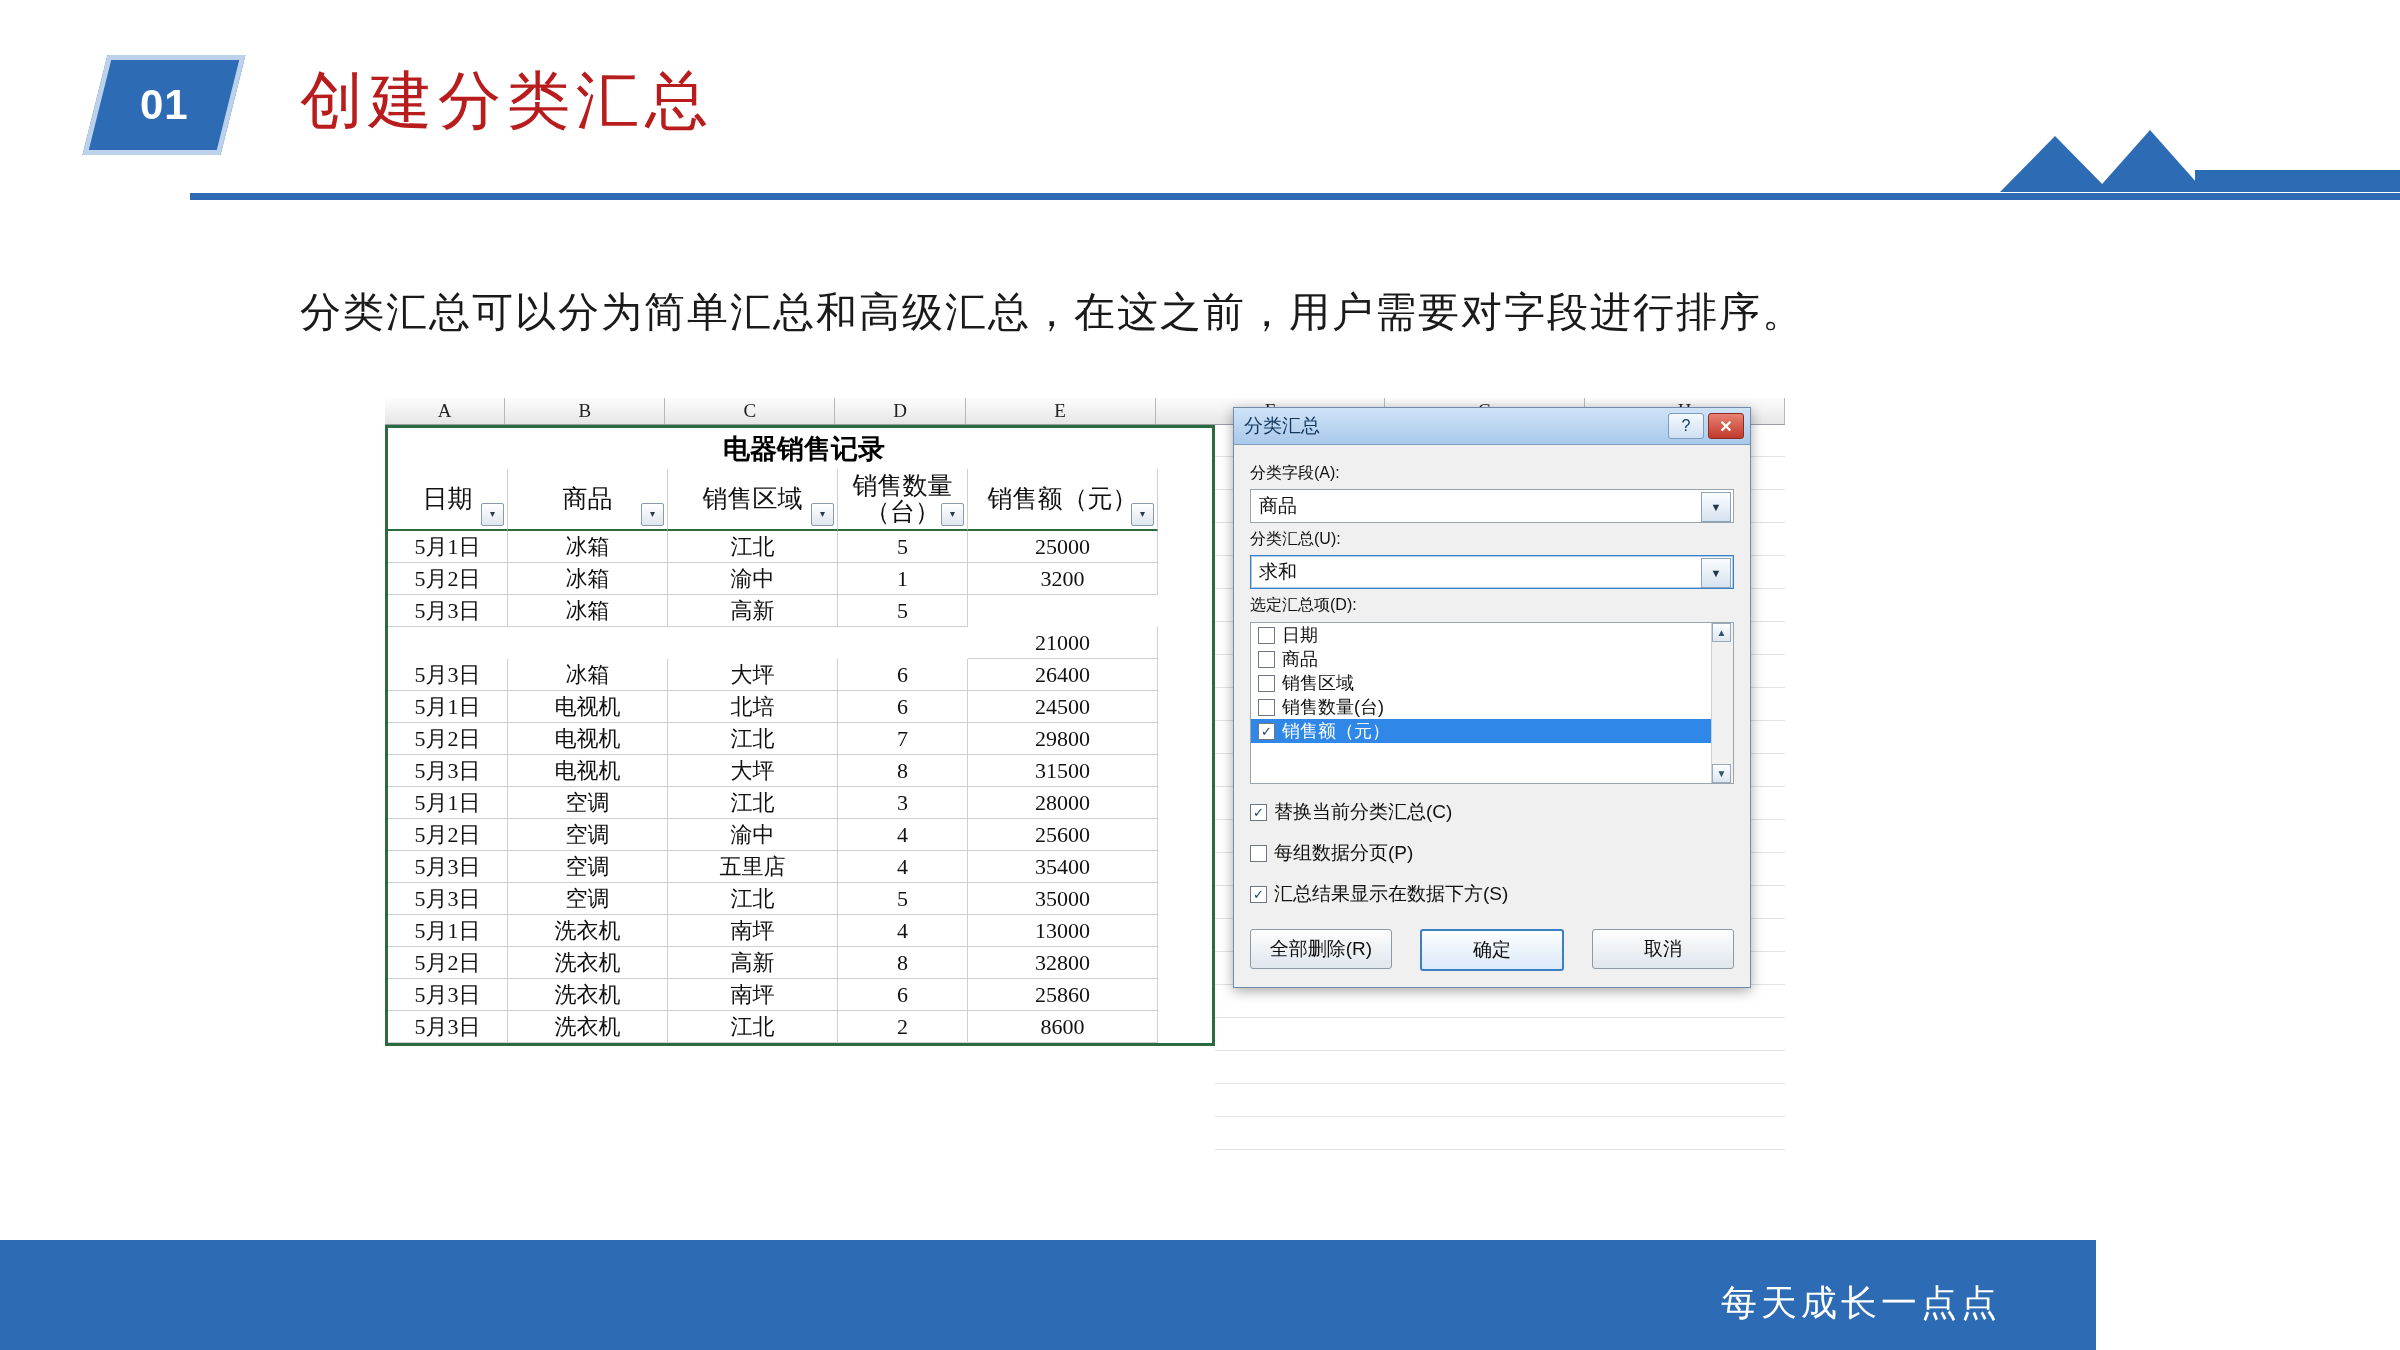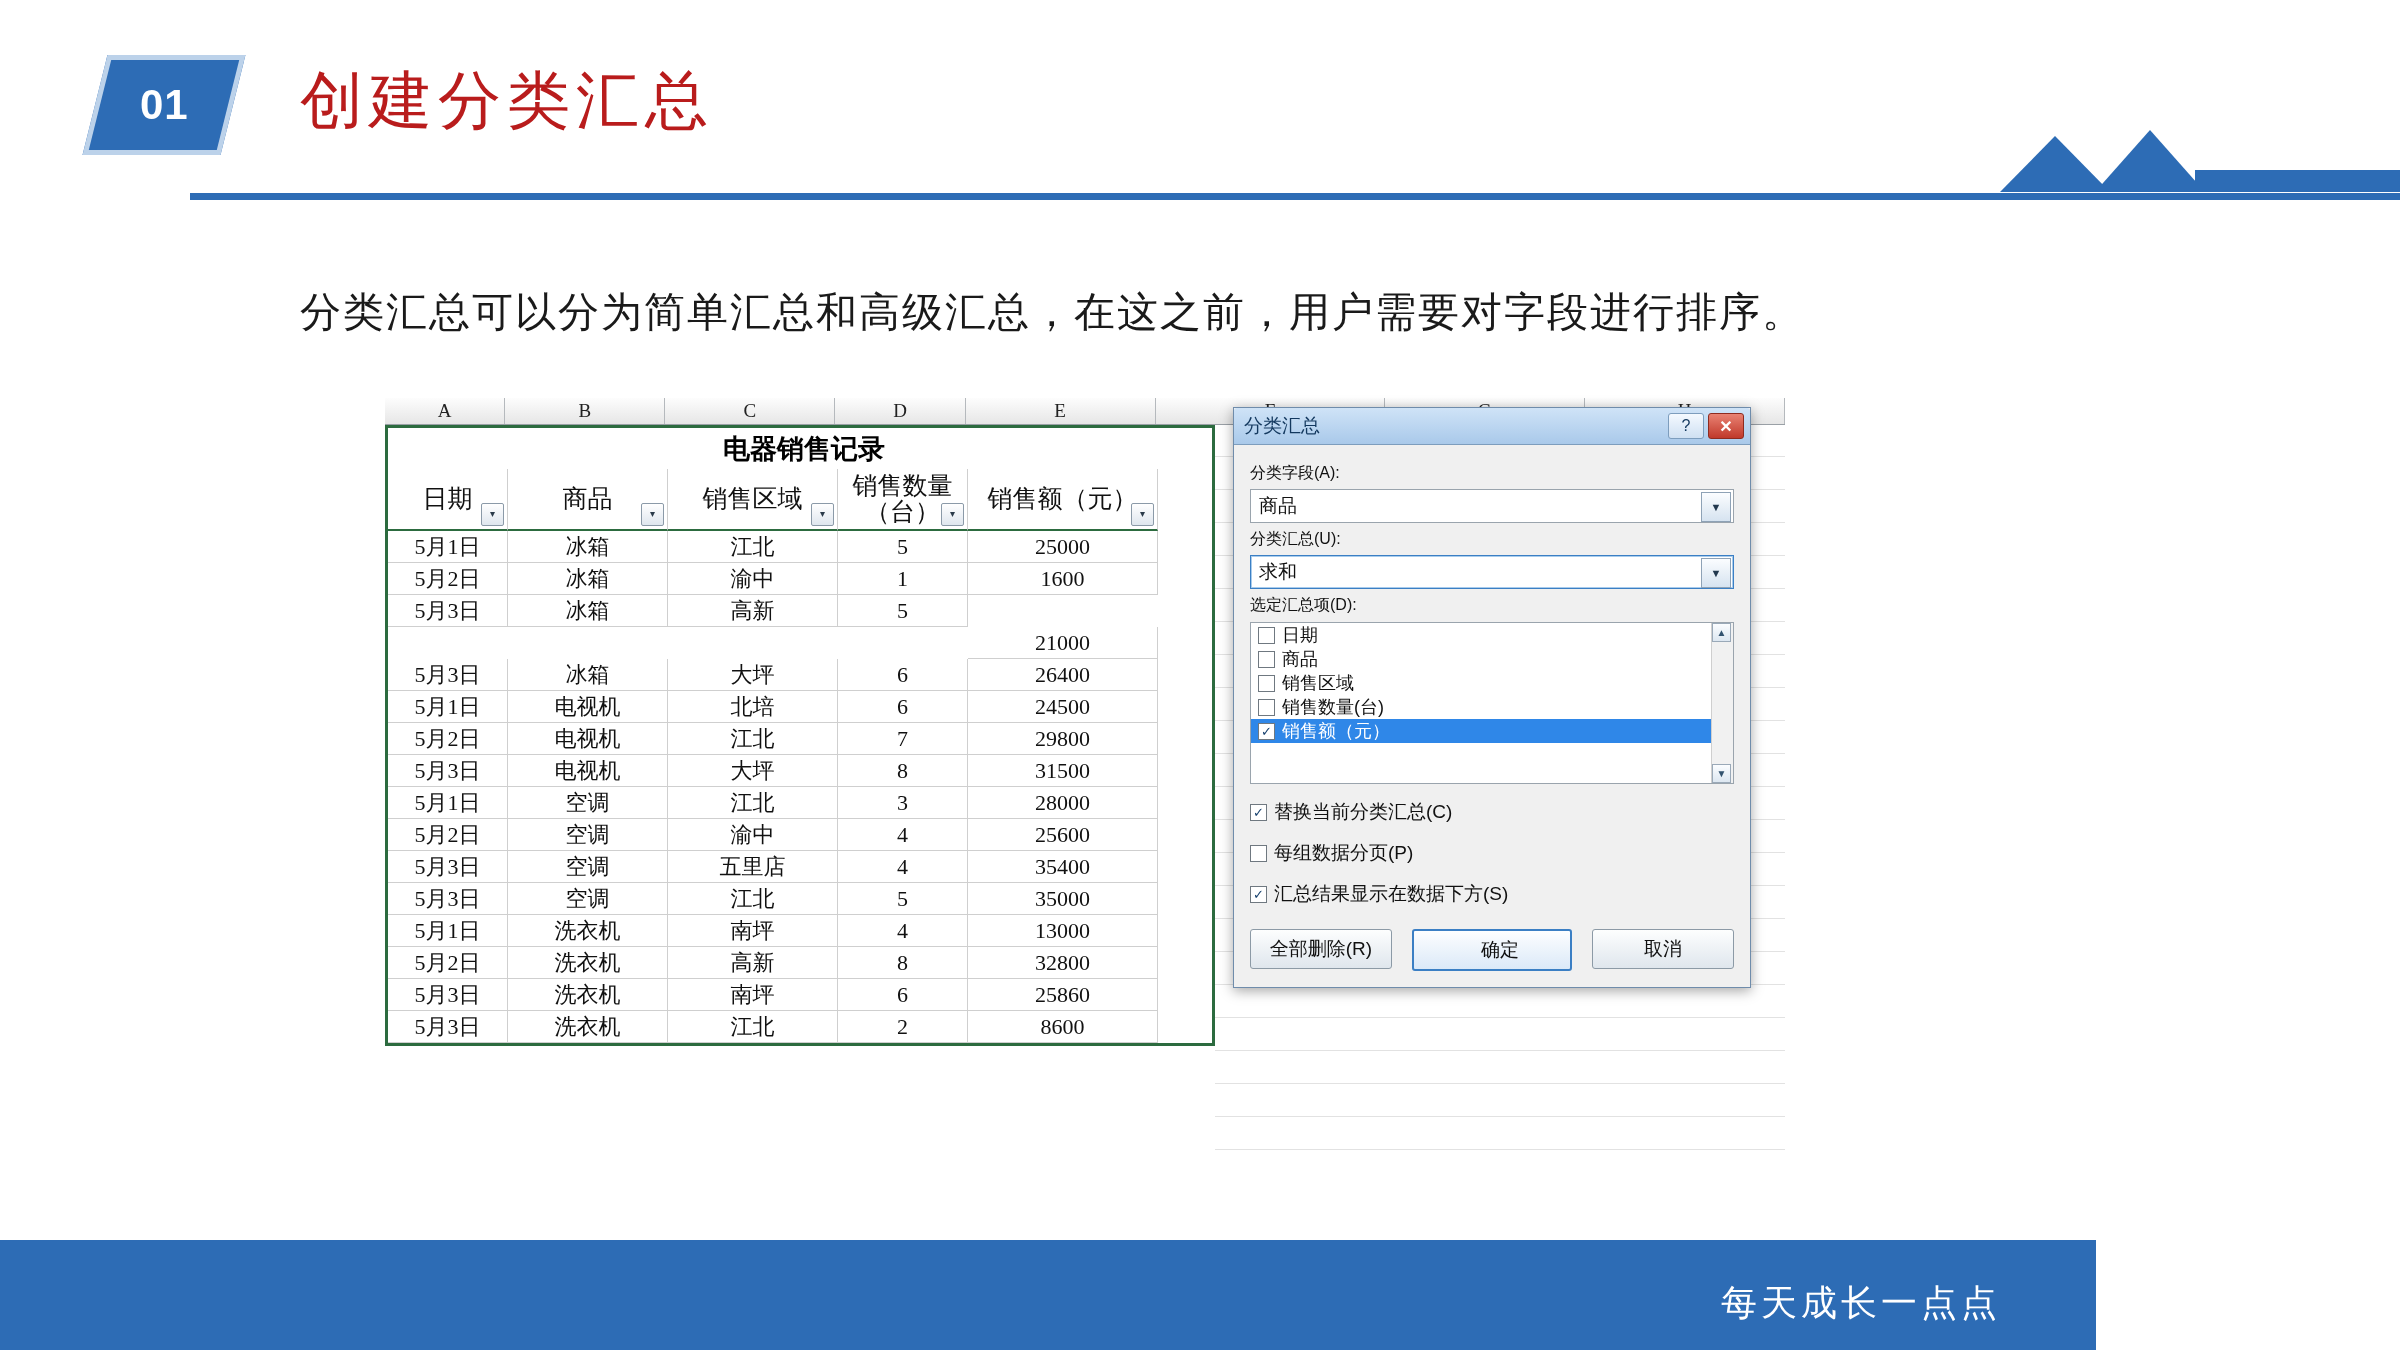--- a/index.html
+++ b/index.html
@@ -309,21 +309,20 @@
     background: linear-gradient(#fdfefe, #dfe6ed);
     display: flex;
     align-items: center;
     justify-content: center;
     font-size: 19px;
     color: #111;
   }
   .btn.default {
     border: 2px solid #3b7fc4;
     background: linear-gradient(#fdfeff, #dbe9f8);
-    padding-left: 16px;
   }
 
   
   .footer {
     position: absolute;
     left: 0; bottom: 0;
     width: 2096px; height: 110px;
     background: #2d6cb5;
   }
   .footer-text {
@@ -393,21 +392,21 @@
         <div class="cell" style="width: 160px;">冰箱</div>
         <div class="cell" style="width: 170px;">江北</div>
         <div class="cell" style="width: 130px;">5</div>
         <div class="cell" style="width: 190px;">25000</div>
       </div>
       <div class="row">
         <div class="cell" style="width: 120px;">5月2日</div>
         <div class="cell" style="width: 160px;">冰箱</div>
         <div class="cell" style="width: 170px;">渝中</div>
         <div class="cell" style="width: 130px;">1</div>
-        <div class="cell" style="width: 190px;">1600</div>
+        <div class="cell" style="width: 190px;">3200</div>
       </div>
       <div class="row">
         <div class="cell" style="width: 120px;">5月3日</div>
         <div class="cell" style="width: 160px;">冰箱</div>
         <div class="cell" style="width: 170px;">高新</div>
         <div class="cell" style="width: 130px;">5</div>
         <div class="cell" style="width: 190px; margin-top: 32px;">21000</div>
       </div>
       <div class="row">
         <div class="cell" style="width: 120px;">5月3日</div>

